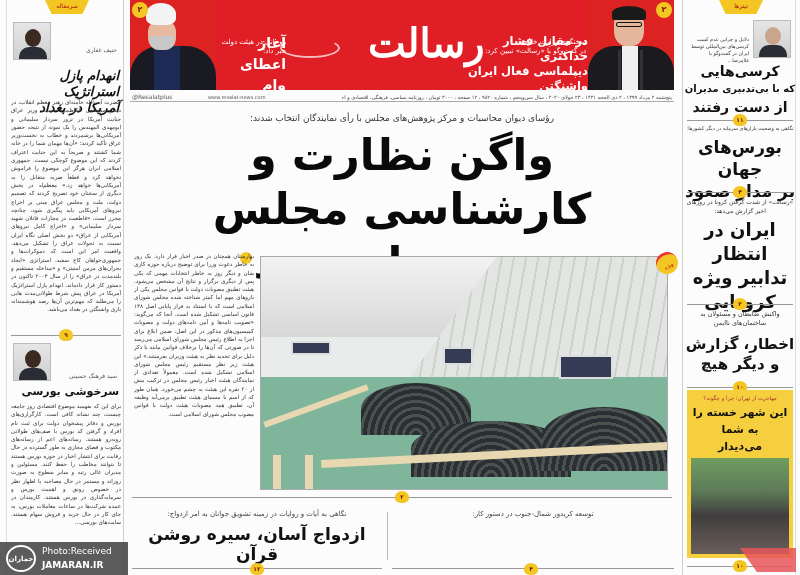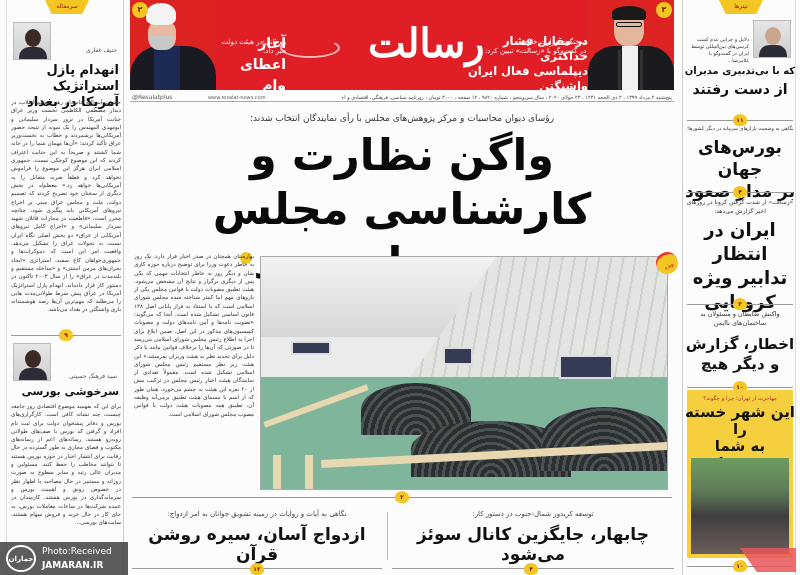--- a/index.html
+++ b/index.html
@@ -85,21 +85,21 @@
 
 <div class="page">
 
   <div class="left-col">
     <div class="tag">سرمقاله</div>
     <div class="avatar" style="left:6px;top:22px;">
         <div class="head"></div>
         <div class="body"></div>
       </div>
     <div class="byline rtl" style="right:6px;top:46px;">حنیف غفاری</div>
-    <div class="left-title rtl" style="right:4px;top:62px;width:110px;">
+    <div class="left-title rtl" style="right:4px;top:68px;width:110px;font-style:italic;">
       <div>انهدام پازل استراتژیک</div>
       <div>آمریکا در بغداد</div>
     </div>
     <div class="body-text rtl" style="left:4px;top:98px;width:110px;height:222px;overflow:hidden;">حضرت آیت‌الله خامنه‌ای رهبر معظم انقلاب، در دیدار مصطفی الکاظمی نخست وزیر عراق جنایت آمریکا در ترور سردار سلیمانی و ابومهدی المهندس را یک نمونه از نتیجه حضور آمریکایی‌ها برشمردند و خطاب به نخست‌وزیر عراق تأکید کردند: «آن‌ها مهمان شما را در خانه شما کشتند و صریحاً به این جنایت اعتراف کردند که این موضوع کوچکی نیست. جمهوری اسلامی ایران هرگز این موضوع را فراموش نخواهد کرد و قطعاً ضربه متقابل را به آمریکایی‌ها خواهد زد.» معظم‌له در بخش دیگری از سخنان خود تصریح کردند که تصمیم دولت، ملت و مجلس عراق مبنی بر اخراج نیروهای آمریکایی باید پیگیری شود، چنانچه محرز است، «قاطعیت در مجازات قاتلان شهید سردار سلیمانی» و «اخراج کامل نیروهای آمریکایی از عراق» دو بخش اصلی نگاه ایران نسبت به تحولات عراق را تشکیل می‌دهد. واقعیت امر این است که دموکرات‌ها و جمهوری‌خواهان کاخ سفید، استراتژی «ایجاد بحران‌های مزمن امنیتی» و «مداخله مستقیم و بلندمدت در عراق» را از سال ۲۰۰۳ تاکنون در دستور کار قرار داده‌اند. انهدام پازل استراتژیک آمریکا در عراق پیش شرط طولانی‌مدت هایی را می‌طلبد که مهم‌ترین آن‌ها رصد هوشمندانه بازی واشنگتن در بغداد می‌باشد.</div>
     <div class="hr" style="left:4px;top:335px;width:110px;"></div>
     <div class="pgnum" style="left:52px;top:329px;">۹</div>
 
     <div class="avatar" style="left:6px;top:343px;">
         <div class="head"></div>
         <div class="body"></div>
@@ -180,40 +180,40 @@
     <div class="ph-rail" style="left:0;top:146px;width:110px;height:6px;transform:rotate(-20deg);"></div>
     <div class="ph-rail" style="left:60px;top:194px;width:348px;height:8px;transform:rotate(-3deg);"></div>
     <div class="ph-rail" style="left:12px;top:198px;width:8px;height:36px;"></div>
     <div class="ph-rail" style="left:44px;top:198px;width:8px;height:36px;"></div>
   </div>
   <div class="hr" style="left:132px;top:497px;width:540px;"></div>
   <div class="pgnum" style="left:395px;top:491px;">۲</div>
 
   <div class="bottom-story" style="left:392px;width:282px;">
     <div class="bs-kicker">توسعه کریدور شمال-جنوب در دستور کار:</div>
-    <div class="bs-title">چابهار، جایگزین کانال سوئز می‌شود</div>
   </div>
   <div class="vsep"></div>
   <div class="bottom-story" style="left:132px;width:250px;">
     <div class="bs-kicker">نگاهی به آیات و روایات در زمینه تشویق جوانان به امر ازدواج:</div>
     <div class="bs-title">ازدواج آسان، سیره روشن قرآن</div>
   </div>
   <div class="hr" style="left:392px;top:568px;width:282px;"></div>
   <div class="pgnum" style="left:524px;top:563px;">۴</div>
   <div class="hr" style="left:132px;top:568px;width:250px;"></div>
   <div class="pgnum" style="left:250px;top:563px;">۱۲</div>
 
   <div class="right-col">
     <div class="tag" style="left:36px;">تیترها</div>
     <div class="avatar" style="left:70px;top:20px;">
         <div class="head" style="background:#c9a58e;"></div>
         <div class="body"></div>
       </div>
     <div class="rc-kicker" style="left:4px;top:36px;width:62px;font-size:5px;line-height:7px;text-align:right;">دلایل و چرایی عدم کسب کرسی‌های بین‌المللی توسط ایران در گفت‌وگو با غلامرضا...</div>
     <div class="rc-title" style="top:62px;font-size:14px;line-height:18px;">
+      <div>کرسی‌هایی</div>
       <div style="font-size:10px;">که با بی‌تدبیری مدیران</div>
       <div>از دست رفتند</div>
     </div>
     <div class="hr" style="left:4px;top:120px;width:106px;"></div>
     <div class="pgnum" style="left:50px;top:114px;">۱۱</div>
 
     <div class="rc-kicker" style="top:124px;font-size:5px;">نگاهی به وضعیت بازارهای سرمایه در دیگر کشورها:</div>
     <div class="rc-title" style="top:136px;font-size:17px;line-height:22px;">
       <div>بورس‌های جهان</div>
       <div>بر مدار صعود</div>
@@ -233,21 +233,21 @@
     <div class="rc-kicker" style="top:310px;font-size:6.5px;">واکنش ضابطان و مسئولان به ساختمان‌های ناایمن</div>
     <div class="rc-title" style="top:334px;font-size:15px;line-height:20px;">
       <div>اخطار، گزارش</div>
       <div>و دیگر هیچ</div>
     </div>
     <div class="hr" style="left:4px;top:387px;width:106px;"></div>
     <div class="pgnum" style="left:50px;top:381px;">۱۰</div>
 
     <div class="yellow-box"></div>
     <div class="rc-kicker" style="top:394px;font-size:5.5px;color:#a33;">مهاجرت از تهران؛ چرا و چگونه؟</div>
-    <div class="rc-title" style="top:404px;font-size:15px;line-height:17px;">
+    <div class="rc-title" style="top:404px;font-size:11px;line-height:17px;">
       <div>این شهر خسته را</div>
       <div>به شما</div>
       <div>می‌دیدار</div>
     </div>
     <div class="crowd"></div>
     <div class="hr" style="left:4px;top:566px;width:106px;"></div>
     <div class="pgnum" style="left:50px;top:560px;">۱۰</div>
   </div>
   <div class="new-sticker">ویژه</div>
 

